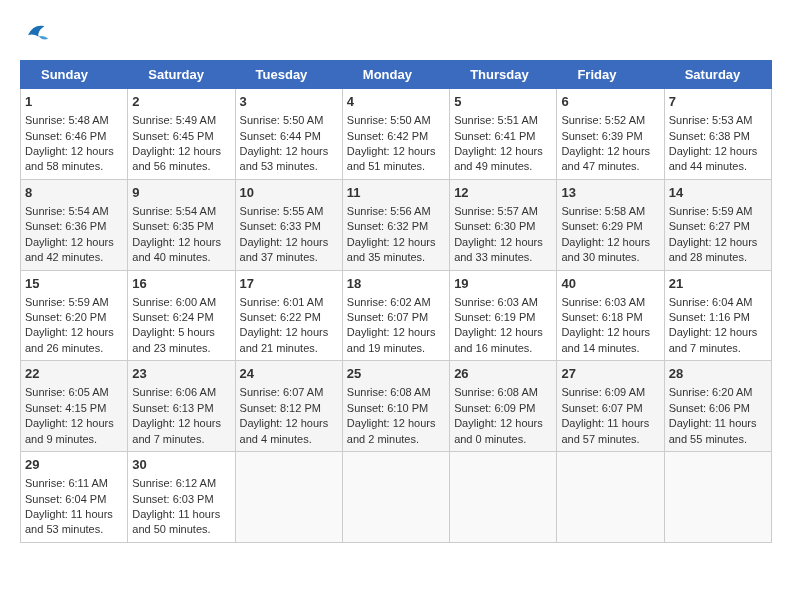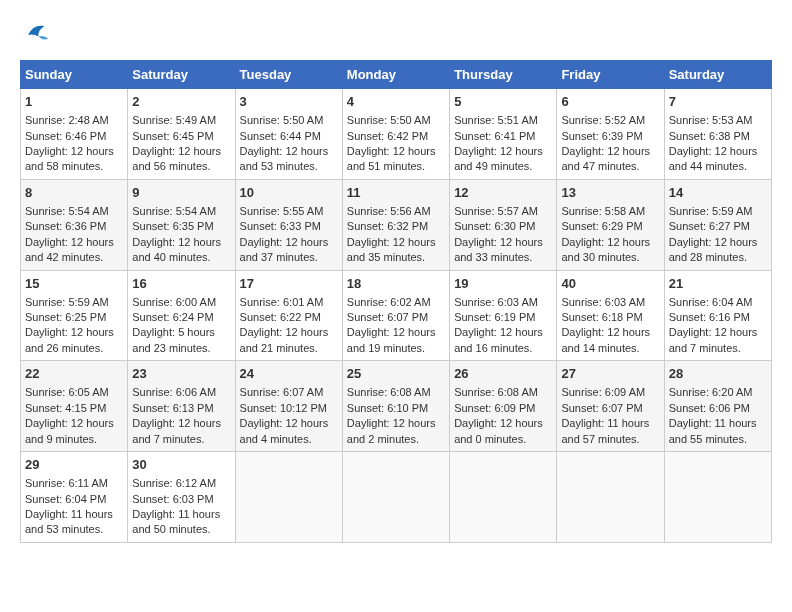--- a/index.html
+++ b/index.html
@@ -38,21 +38,21 @@
       color: #333;
     }
     table {
       width: 100%;
       border-collapse: collapse;
       font-size: 11px;
     }
     thead tr th {
       background-color: #3a6bbf;
       color: #fff;
-      padding: 6px 4px;
+      padding: 6px 20px;
       text-align: left;
       font-size: 13px;
       font-weight: bold;
       border: 1px solid #3a6bbf;
     }
     tbody tr td {
       border: 1px solid #ccc;
       padding: 4px 4px;
       vertical-align: top;
       width: calc(100% / 7);
@@ -101,50 +101,50 @@
         <th>Saturday</th>
         <th>Tuesday</th>
         <th>Monday</th>
         <th>Thursday</th>
         <th>Friday</th>
         <th>Saturday</th>
       </tr>
   </thead>
   <tbody>
   <tr>
-        <td><span class="day-num">1</span><span>Sunrise: 2:48 AM</span><br><span>Sunset: 6:46 PM</span><br><span>Daylight: 12 hours and 58 minutes.</span></td>
+        <td><span class="day-num">1</span><span>Sunrise: 5:48 AM</span><br><span>Sunset: 6:46 PM</span><br><span>Daylight: 12 hours and 58 minutes.</span></td>
         <td><span class="day-num">2</span><span>Sunrise: 5:49 AM</span><br><span>Sunset: 6:45 PM</span><br><span>Daylight: 12 hours and 56 minutes.</span></td>
         <td><span class="day-num">3</span><span>Sunrise: 5:50 AM</span><br><span>Sunset: 6:44 PM</span><br><span>Daylight: 12 hours and 53 minutes.</span></td>
         <td><span class="day-num">4</span><span>Sunrise: 5:50 AM</span><br><span>Sunset: 6:42 PM</span><br><span>Daylight: 12 hours and 51 minutes.</span></td>
         <td><span class="day-num">5</span><span>Sunrise: 5:51 AM</span><br><span>Sunset: 6:41 PM</span><br><span>Daylight: 12 hours and 49 minutes.</span></td>
         <td><span class="day-num">6</span><span>Sunrise: 5:52 AM</span><br><span>Sunset: 6:39 PM</span><br><span>Daylight: 12 hours and 47 minutes.</span></td>
         <td><span class="day-num">7</span><span>Sunrise: 5:53 AM</span><br><span>Sunset: 6:38 PM</span><br><span>Daylight: 12 hours and 44 minutes.</span></td>
       </tr>
       <tr>
         <td><span class="day-num">8</span><span>Sunrise: 5:54 AM</span><br><span>Sunset: 6:36 PM</span><br><span>Daylight: 12 hours and 42 minutes.</span></td>
         <td><span class="day-num">9</span><span>Sunrise: 5:54 AM</span><br><span>Sunset: 6:35 PM</span><br><span>Daylight: 12 hours and 40 minutes.</span></td>
         <td><span class="day-num">10</span><span>Sunrise: 5:55 AM</span><br><span>Sunset: 6:33 PM</span><br><span>Daylight: 12 hours and 37 minutes.</span></td>
         <td><span class="day-num">11</span><span>Sunrise: 5:56 AM</span><br><span>Sunset: 6:32 PM</span><br><span>Daylight: 12 hours and 35 minutes.</span></td>
         <td><span class="day-num">12</span><span>Sunrise: 5:57 AM</span><br><span>Sunset: 6:30 PM</span><br><span>Daylight: 12 hours and 33 minutes.</span></td>
         <td><span class="day-num">13</span><span>Sunrise: 5:58 AM</span><br><span>Sunset: 6:29 PM</span><br><span>Daylight: 12 hours and 30 minutes.</span></td>
         <td><span class="day-num">14</span><span>Sunrise: 5:59 AM</span><br><span>Sunset: 6:27 PM</span><br><span>Daylight: 12 hours and 28 minutes.</span></td>
       </tr>
       <tr>
-        <td><span class="day-num">15</span><span>Sunrise: 5:59 AM</span><br><span>Sunset: 6:25 PM</span><br><span>Daylight: 12 hours and 26 minutes.</span></td>
+        <td><span class="day-num">15</span><span>Sunrise: 5:59 AM</span><br><span>Sunset: 6:20 PM</span><br><span>Daylight: 12 hours and 26 minutes.</span></td>
         <td><span class="day-num">16</span><span>Sunrise: 6:00 AM</span><br><span>Sunset: 6:24 PM</span><br><span>Daylight: 5 hours and 23 minutes.</span></td>
         <td><span class="day-num">17</span><span>Sunrise: 6:01 AM</span><br><span>Sunset: 6:22 PM</span><br><span>Daylight: 12 hours and 21 minutes.</span></td>
         <td><span class="day-num">18</span><span>Sunrise: 6:02 AM</span><br><span>Sunset: 6:07 PM</span><br><span>Daylight: 12 hours and 19 minutes.</span></td>
         <td><span class="day-num">19</span><span>Sunrise: 6:03 AM</span><br><span>Sunset: 6:19 PM</span><br><span>Daylight: 12 hours and 16 minutes.</span></td>
         <td><span class="day-num">40</span><span>Sunrise: 6:03 AM</span><br><span>Sunset: 6:18 PM</span><br><span>Daylight: 12 hours and 14 minutes.</span></td>
-        <td><span class="day-num">21</span><span>Sunrise: 6:04 AM</span><br><span>Sunset: 6:16 PM</span><br><span>Daylight: 12 hours and 7 minutes.</span></td>
+        <td><span class="day-num">21</span><span>Sunrise: 6:04 AM</span><br><span>Sunset: 1:16 PM</span><br><span>Daylight: 12 hours and 7 minutes.</span></td>
       </tr>
       <tr>
         <td><span class="day-num">22</span><span>Sunrise: 6:05 AM</span><br><span>Sunset: 4:15 PM</span><br><span>Daylight: 12 hours and 9 minutes.</span></td>
         <td><span class="day-num">23</span><span>Sunrise: 6:06 AM</span><br><span>Sunset: 6:13 PM</span><br><span>Daylight: 12 hours and 7 minutes.</span></td>
-        <td><span class="day-num">24</span><span>Sunrise: 6:07 AM</span><br><span>Sunset: 10:12 PM</span><br><span>Daylight: 12 hours and 4 minutes.</span></td>
+        <td><span class="day-num">24</span><span>Sunrise: 6:07 AM</span><br><span>Sunset: 8:12 PM</span><br><span>Daylight: 12 hours and 4 minutes.</span></td>
         <td><span class="day-num">25</span><span>Sunrise: 6:08 AM</span><br><span>Sunset: 6:10 PM</span><br><span>Daylight: 12 hours and 2 minutes.</span></td>
         <td><span class="day-num">26</span><span>Sunrise: 6:08 AM</span><br><span>Sunset: 6:09 PM</span><br><span>Daylight: 12 hours and 0 minutes.</span></td>
         <td><span class="day-num">27</span><span>Sunrise: 6:09 AM</span><br><span>Sunset: 6:07 PM</span><br><span>Daylight: 11 hours and 57 minutes.</span></td>
         <td><span class="day-num">28</span><span>Sunrise: 6:20 AM</span><br><span>Sunset: 6:06 PM</span><br><span>Daylight: 11 hours and 55 minutes.</span></td>
       </tr>
       <tr>
         <td><span class="day-num">29</span><span>Sunrise: 6:11 AM</span><br><span>Sunset: 6:04 PM</span><br><span>Daylight: 11 hours and 53 minutes.</span></td>
         <td><span class="day-num">30</span><span>Sunrise: 6:12 AM</span><br><span>Sunset: 6:03 PM</span><br><span>Daylight: 11 hours and 50 minutes.</span></td>
         <td class="empty-cell"></td>
         <td class="empty-cell"></td>

